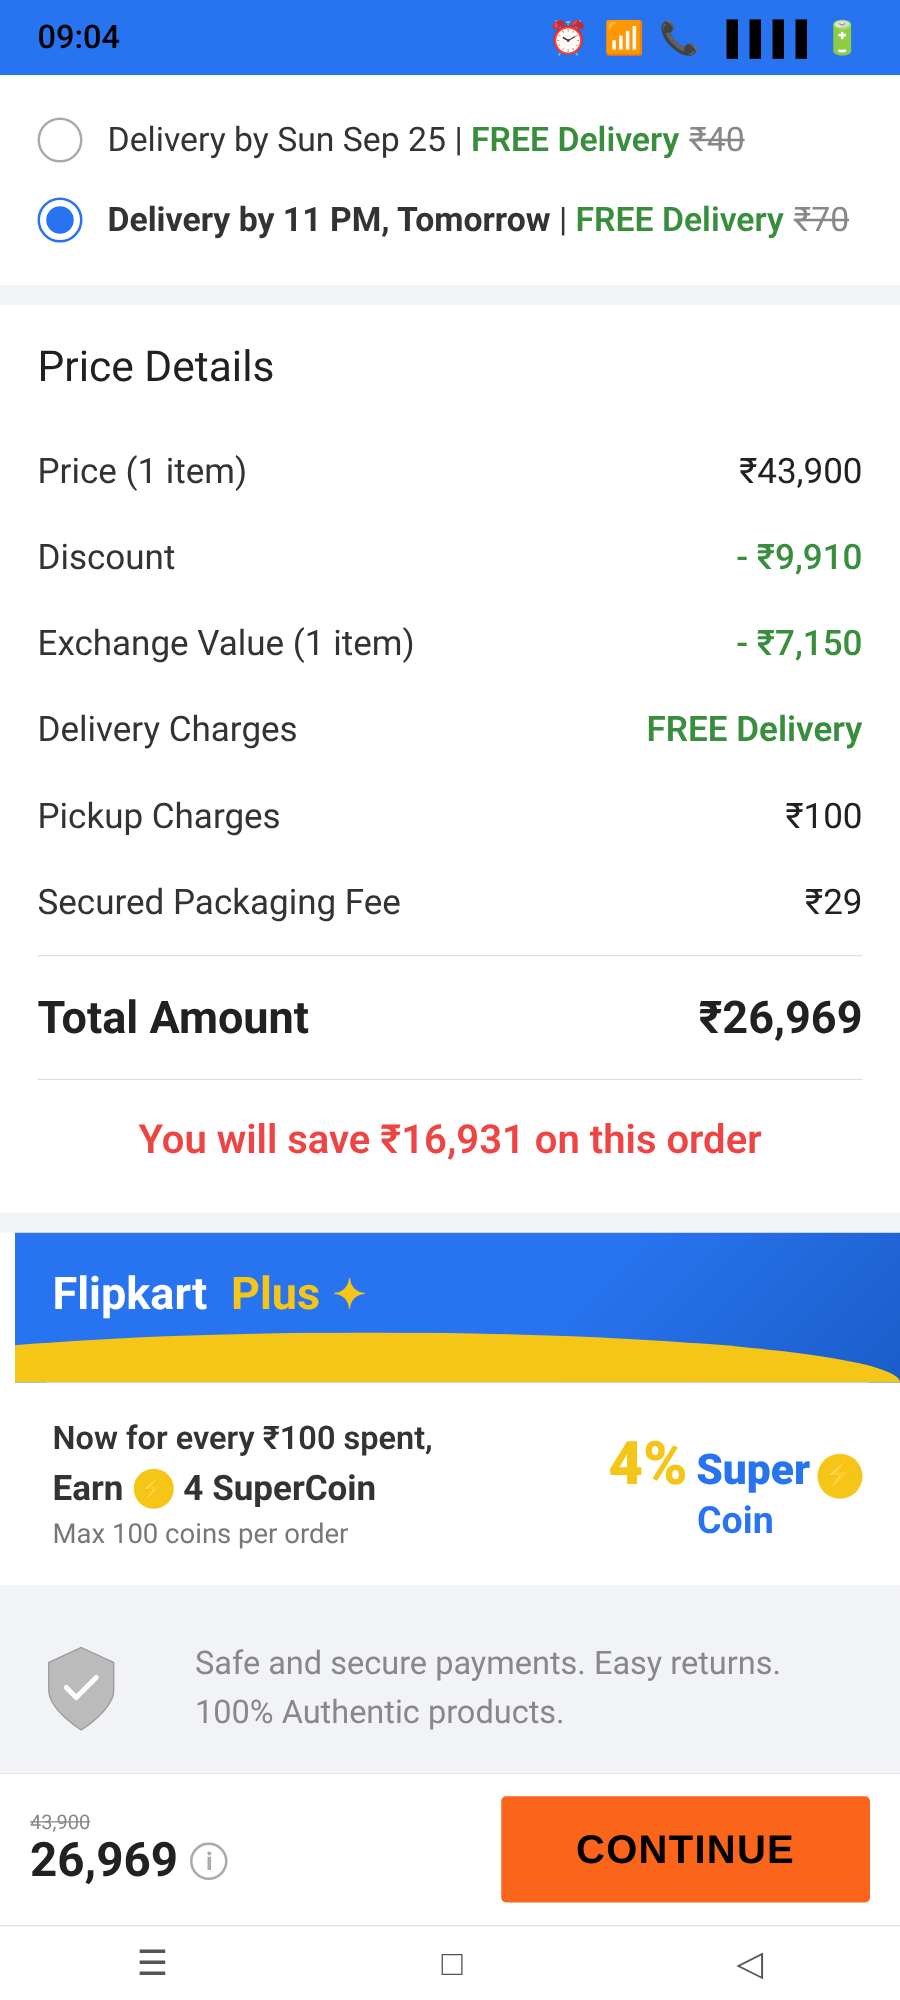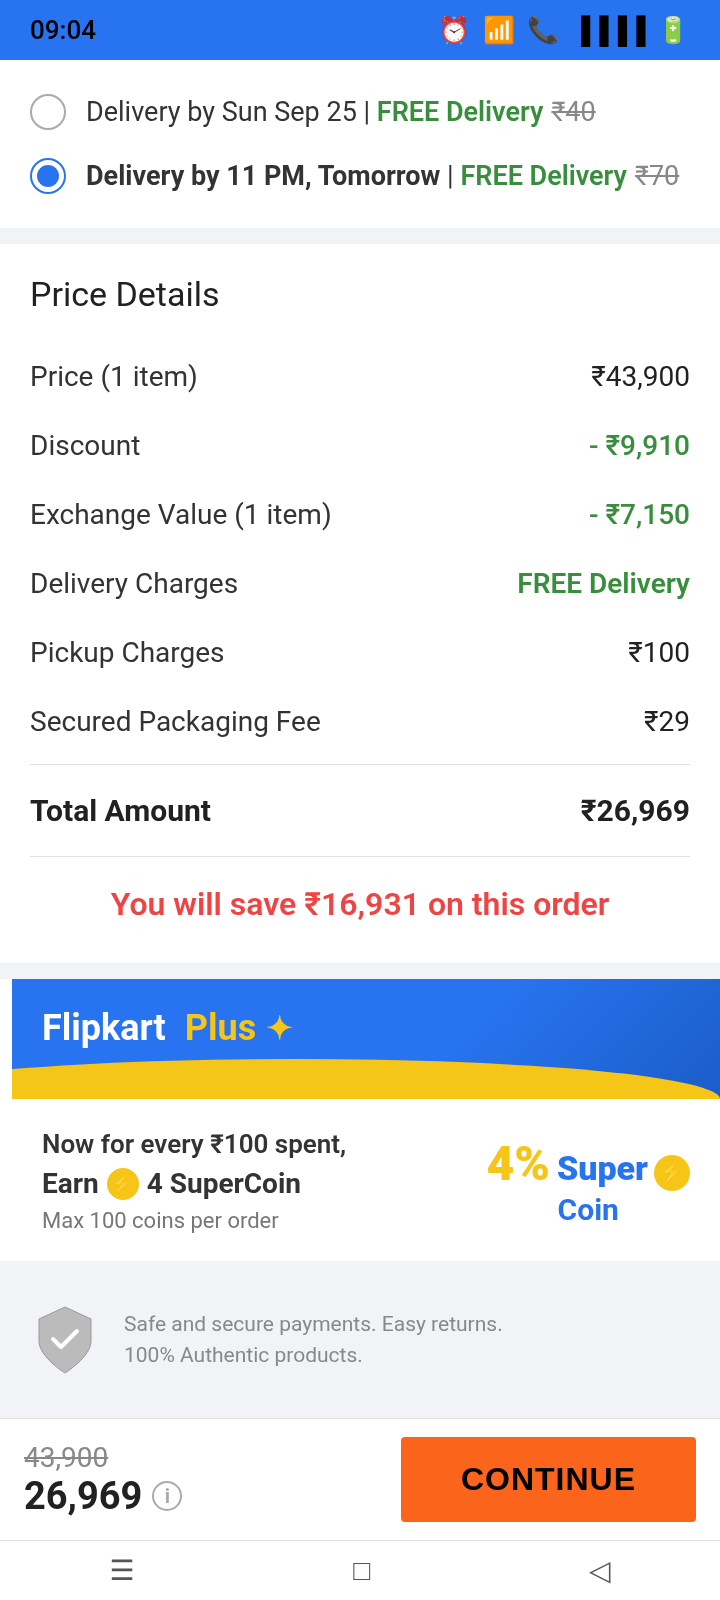--- a/index.html
+++ b/index.html
@@ -104,21 +104,21 @@
     .divider {
       border: none;
       border-top: 1px solid #e0e0e0;
       margin: 8px 0;
     }
     .total-row {
       display: flex;
       justify-content: space-between;
       align-items: center;
       padding: 20px 0;
-      font-size: 30px;
+      font-size: 36px;
       font-weight: 700;
       color: #212121;
     }
     .savings-text {
       color: #ef4444;
       font-size: 32px;
       font-weight: 600;
       padding: 20px 0 10px 0;
       text-align: center;
     }
@@ -247,44 +247,45 @@
       align-items: center;
       gap: 24px;
       margin-bottom: 0;
     }
     .shield-icon {
       width: 70px;
       height: 70px;
       flex-shrink: 0;
     }
     .safe-text {
-      font-size: 21px;
+      font-size: 26px;
       color: #888;
       line-height: 1.5;
+      margin-left: 32px;
     }
 
     
     .bottom-bar {
       position: fixed;
       bottom: 60px;
       left: 0;
       width: 720px;
       background: white;
       display: flex;
       align-items: center;
       padding: 18px 24px;
       border-top: 1px solid #e0e0e0;
       z-index: 100;
     }
     .price-summary {
       flex: 1;
       padding-right: 16px;
     }
     .old-price {
-      font-size: 28px;
+      font-size: 16px;
       color: #888;
       text-decoration: line-through;
     }
     .new-price-row {
       display: flex;
       align-items: center;
       gap: 10px;
     }
     .new-price {
       font-size: 38px;

